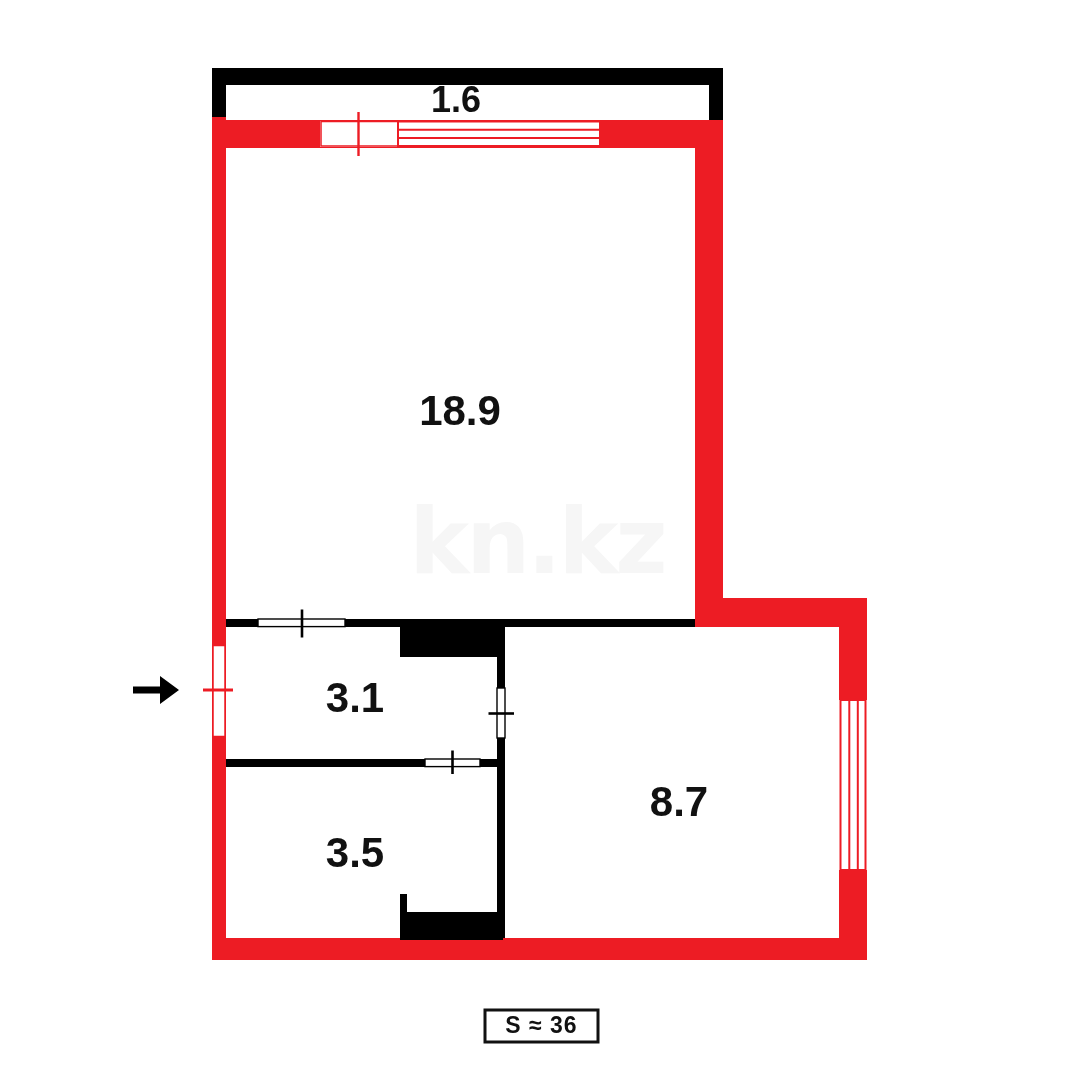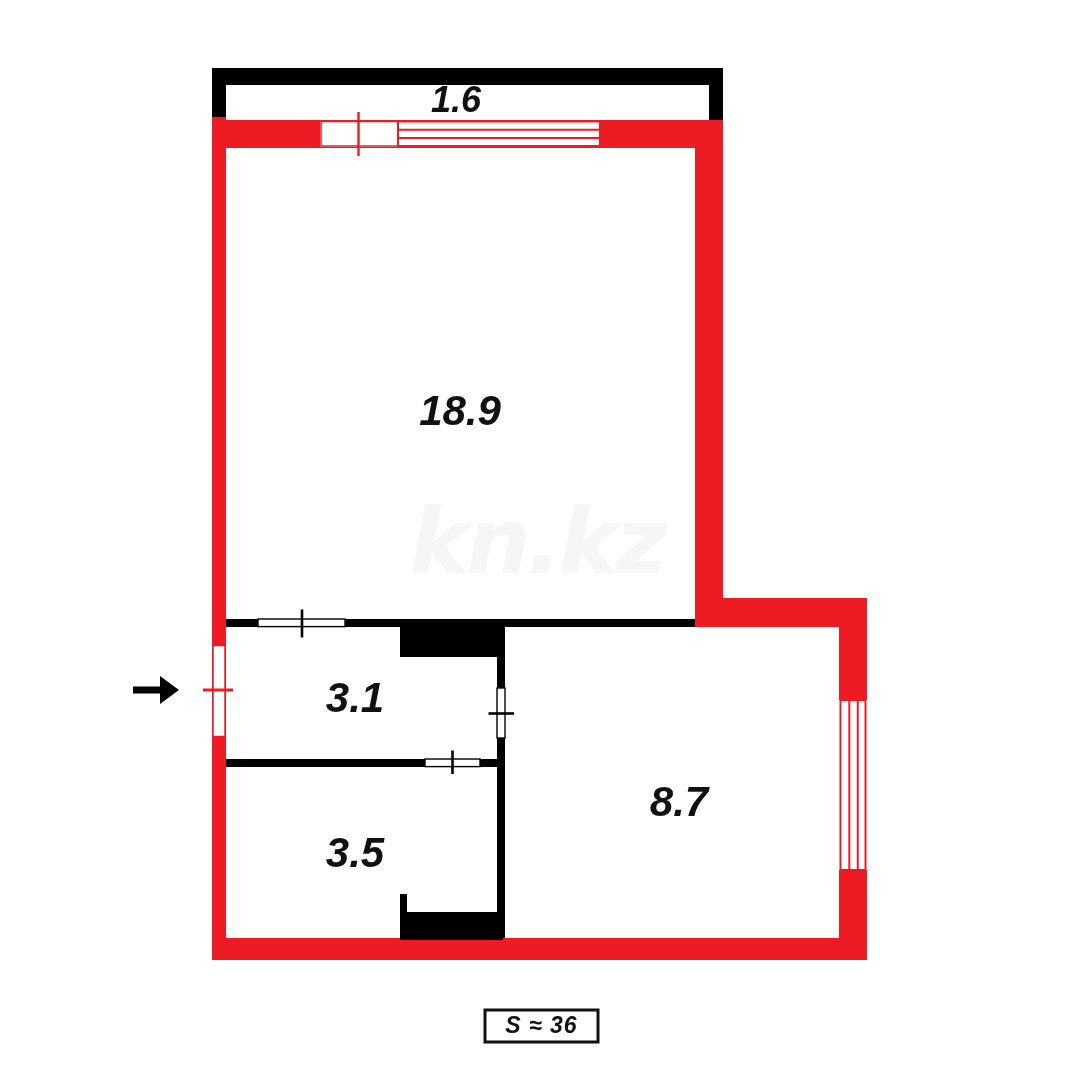--- a/index.html
+++ b/index.html
@@ -6,21 +6,20 @@
     --wall-red:#ED1C24;
     --wall-black:#000000;
     --watermark-gray:#F6F6F6;
     --background:#FFFFFF;
   }
   html,body{margin:0;padding:0;background:var(--background);}
   .stage{
     position:relative;width:921px;height:1080px;
     background:var(--background);overflow:hidden;
     font-family:"Liberation Sans", sans-serif;
-    font-style:italic;
   }
   svg{position:absolute;inset:0;display:block;}
   .red{fill:var(--wall-red);}
   .blk{fill:var(--wall-black);}
   .wht{fill:#FFFFFF;}
   .red-stroke{stroke:var(--wall-red);fill:none;}
   .red-stroke-fill{stroke:var(--wall-red);fill:#FFFFFF;}
   .blk-stroke{stroke:var(--wall-black);fill:none;}
   .blk-stroke-fill{stroke:var(--wall-black);fill:#FFFFFF;}
   .room-label{

